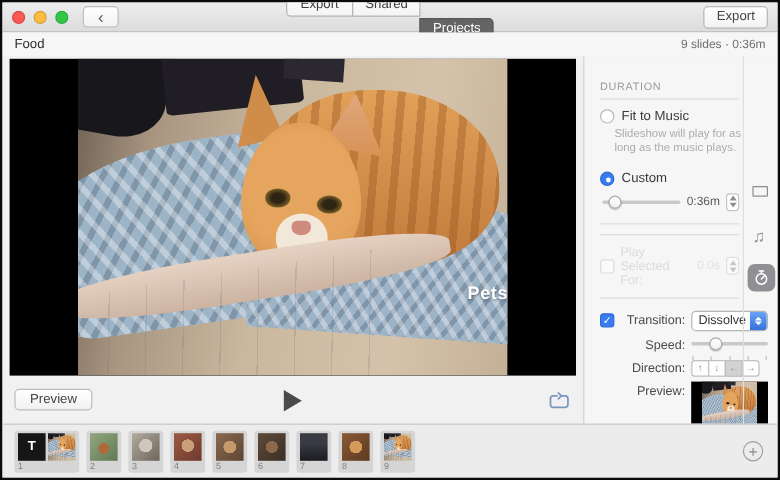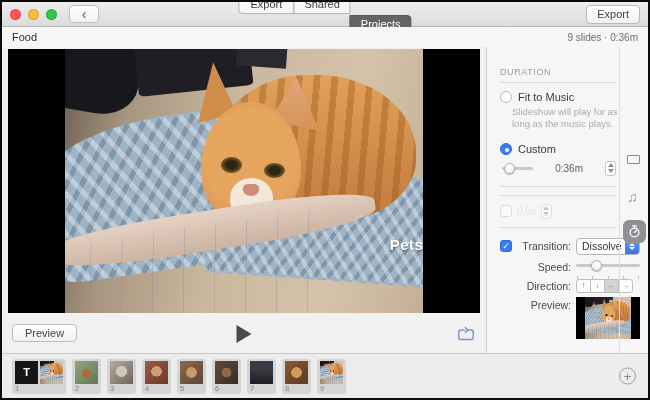--- a/index.html
+++ b/index.html
@@ -95,21 +95,21 @@
     border-left:1px solid #cfcfcf; }
   .settings { position:absolute; left:13px; right:32px; top:0; bottom:0; font-size:11px; color:#3a3a3a; }
   .sec-head { font-size:9px; color:#9b9b9b; letter-spacing:.6px; }
   .rule { border:none; border-top:1px solid #dcdcdc; margin:5px 0 8px; }
   .radio-row { display:flex; align-items:center; gap:6px; margin-bottom:3px; }
   .radio { width:12px; height:12px; border-radius:50%; border:1px solid #b9b9b9; background:#fff; flex:none; }
   .radio.on { background:#3a7cf0; border-color:#2f6bd8; position:relative; }
   .radio.on::after { content:""; position:absolute; left:4px; top:4px; width:4px; height:4px;
     border-radius:50%; background:#fff; }
   .desc { font-size:9.5px; color:#ababab; line-height:1.3; margin:1px 0 12px 12px; width:112px; }
-  .slider-row { display:flex; align-items:center; gap:22px; margin:6px 0 10px 2px; }
+  .slider-row { display:flex; align-items:center; gap:5px; margin:6px 0 10px 2px; }
   .slider { position:relative; height:12px; flex:1; }
   .slider .track { position:absolute; left:0; right:0; top:5px; height:3px; background:#c9c9c9; border-radius:2px; }
   .slider .knob { position:absolute; top:1px; width:11px; height:11px; border-radius:50%;
     background:linear-gradient(#fff,#f0f0f0); border:1px solid #ababab; box-shadow:0 1px 1px rgba(0,0,0,.25); }
   .slider .ticks { position:absolute; left:1px; right:1px; bottom:-4px; display:flex; justify-content:space-between; }
   .slider .ticks i { width:1px; height:3px; background:#bdbdbd; }
   .val { font-size:10px; color:#5c5c5c; }
   .stepper { width:11px; height:15px; background:#fff; border:1px solid #c6c6c6; border-radius:3px;
     display:flex; flex-direction:column; align-items:center; justify-content:center; gap:2px; flex:none; }
   .stepper i { width:0; height:0; border-left:3px solid transparent; border-right:3px solid transparent; }
@@ -254,20 +254,21 @@
         <span class="val">0:36m</span>
         <span class="stepper">
             <i class="up"></i>
             <i class="down"></i>
           </span>
       </div>
       <hr class="rule">
       <hr class="rule">
       <div class="check-row dim">
         <span class="checkbox"></span>
+        <span class="gray-label" style="flex:1">Play Selected For:</span>
         <span class="gray-val">0.0s</span>
         <span class="stepper">
             <i class="up"></i>
             <i class="down"></i>
           </span>
       </div>
       <hr class="rule" style="margin-top:8px">
 
       <div class="opt-grid">
         <span class="checkbox on">✓</span>

